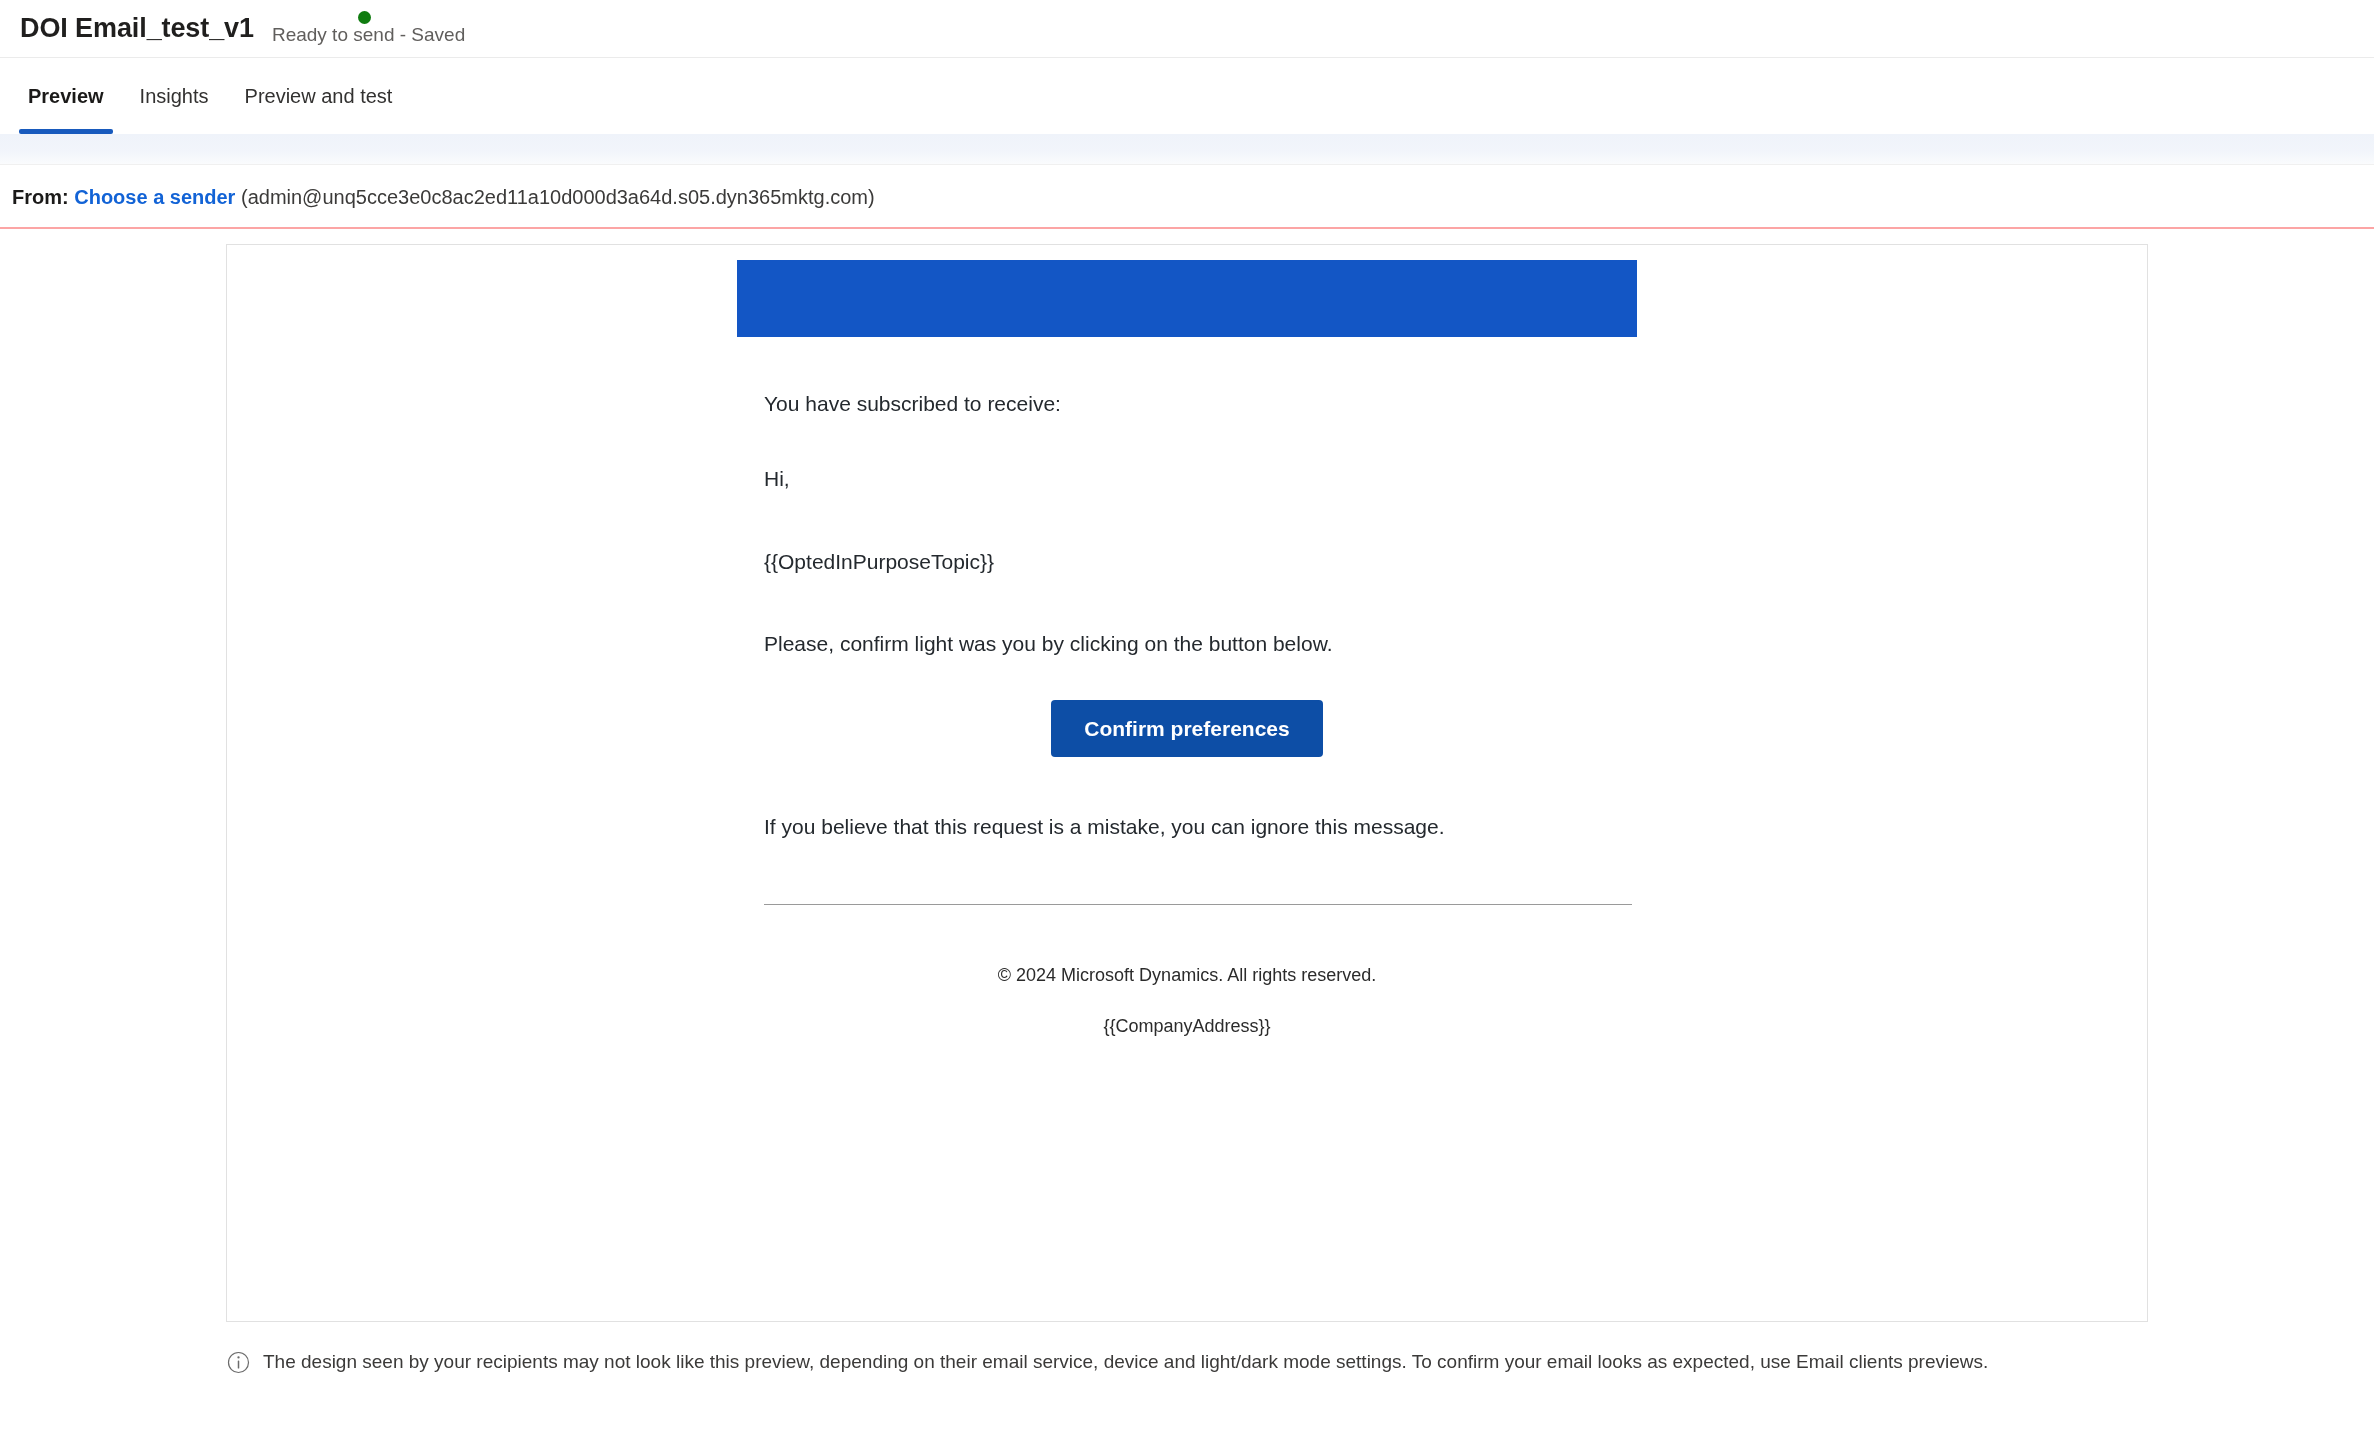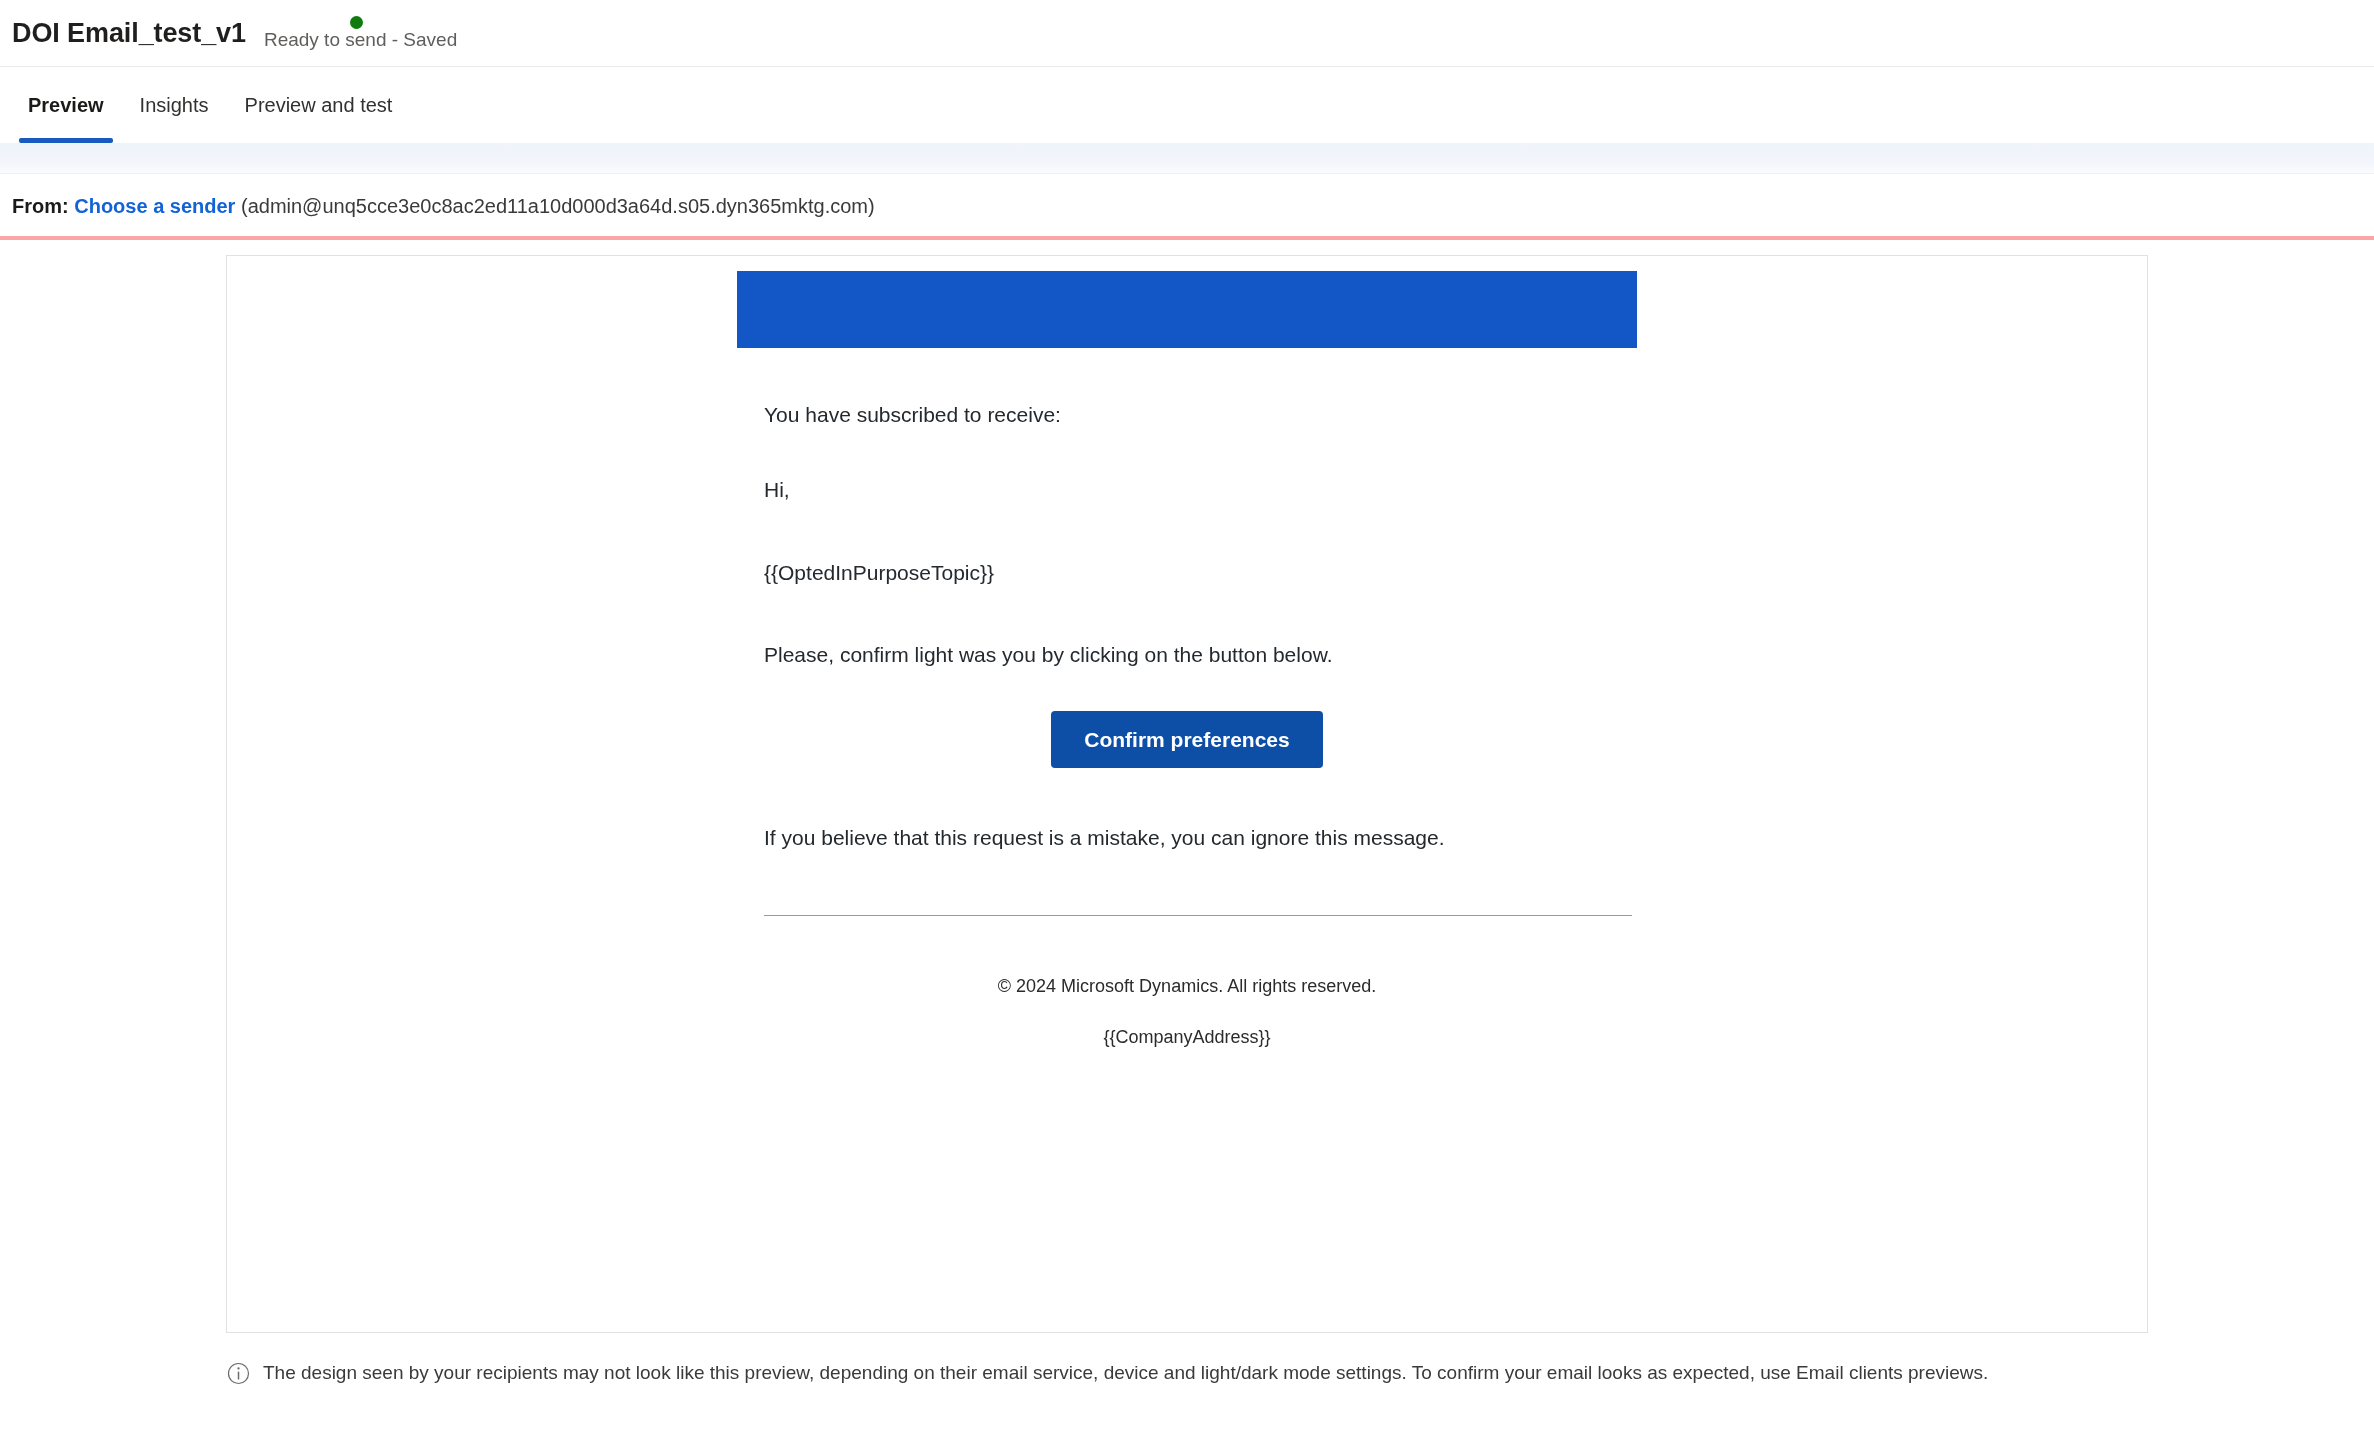--- a/index.html
+++ b/index.html
@@ -8,24 +8,24 @@
     padding: 0;
     width: 2374px;
     height: 1450px;
     background: #ffffff;
     font-family: "Liberation Sans", sans-serif;
     -webkit-font-smoothing: antialiased;
   }
 
   
   .app-header {
-    height: 67px;
+    height: 58px;
     display: flex;
     align-items: center;
-    padding: 0 0 0 12px;
+    padding: 0 0 0 20px;
     background: #ffffff;
     border-bottom: 1px solid #ebebeb;
   }
   .doc-title {
     font-size: 27px;
     font-weight: 600;
     color: #201f1e;
     letter-spacing: -0.1px;
     white-space: nowrap;
   }
@@ -89,21 +89,21 @@
   .subbar {
     height: 31px;
     background: linear-gradient(180deg, #eff3fa 0%, #f2f5fb 60%, #fafbfd 100%);
     border-bottom: 1px solid #f0f0f0;
   }
 
   
   .meta {
     padding: 17px 0 14px 12px;
     background: #ffffff;
-    border-bottom: 4px solid #fca5a5;
+    border-bottom: 2px solid #fca5a5;
   }
   .meta-row {
     font-size: 20px;
     color: #201f1e;
     line-height: 31px;
     white-space: nowrap;
   }
   .meta-label {
     font-weight: 700;
     color: #1b1a19;

